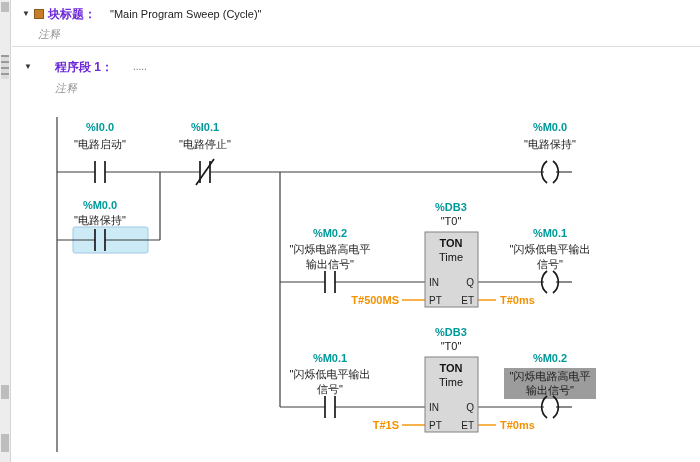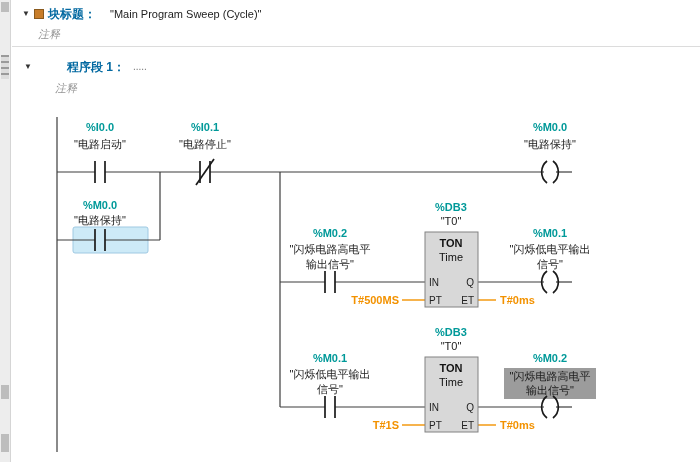--- a/index.html
+++ b/index.html
@@ -18,21 +18,21 @@
   .gmark.m1 { top:2px;   height:10px; }
   .gmark.m2 { top:55px;  height:24px; background:repeating-linear-gradient(#9a9a9a 0 2px,#dcdcdc 2px 6px); }
   .gmark.m3 { top:385px; height:14px; }
   .gmark.m4 { top:434px; height:18px; }
 
   
   .hdr-abs { position:absolute; white-space:nowrap; }
   .tri { font-size:8px; color:#333; }
   .block-icon { position:absolute; left:34px; top:9px; width:10px; height:10px;
                 background:#c87d2a; border:1px solid #8a5a1e; }
-  .bold12 { font-size:12px; font-weight:bold; color:#0369a1; }
+  .bold12 { font-size:12px; font-weight:bold; color:#6d28d9; }
   .val11  { font-size:11px; color:#222; }
   .cmt    { font-size:11px; color:#949494;font-style:italic; }
   .dots   { font-size:10px; color:#777; }
   .divider { position:absolute; left:12px; right:0; top:46px; height:1px; background:#dcdcdc; }
 
   
   svg { position:absolute; left:0; top:0; }
   .wire   { stroke:#3c3c3c; stroke-width:1.2; fill:none; }
   .owire  { stroke:#f39200; stroke-width:1.4; fill:none; }
   .sym    { stroke:#1a1a1a; stroke-width:1.7; fill:none; }
@@ -58,21 +58,21 @@
 
 <span class="hdr-abs tri" style="left:22px; top:9px;">▼</span>
 <span class="block-icon"></span>
 <span class="hdr-abs bold12" style="left:48px; top:6px;">块标题：</span>
 <span class="hdr-abs val11" style="left:110px; top:8px;">"Main Program Sweep (Cycle)"</span>
 <span class="hdr-abs cmt" style="left:38px; top:27px;">注释</span>
 
 <div class="divider"></div>
 
 <span class="hdr-abs tri" style="left:24px; top:62px;">▼</span>
-<span class="hdr-abs bold12" style="left:55px; top:59px;margin-left:12px;">程序段 1：</span>
+<span class="hdr-abs bold12" style="left:55px; top:59px;">程序段 1：</span>
 <span class="hdr-abs dots" style="left:133px; top:61px;">.....</span>
 <span class="hdr-abs cmt" style="left:55px; top:81px;">注释</span>
 
 <svg width="700" height="462" viewBox="0 0 700 462">
 
   <rect class="hl-blue" x="73" y="227" width="75" height="26" rx="2"></rect>
   <rect class="hl-gray" x="504" y="368" width="92" height="31"></rect>
 
   <g>
     <line class="wire" x1="57" y1="117" x2="57" y2="452"></line>

